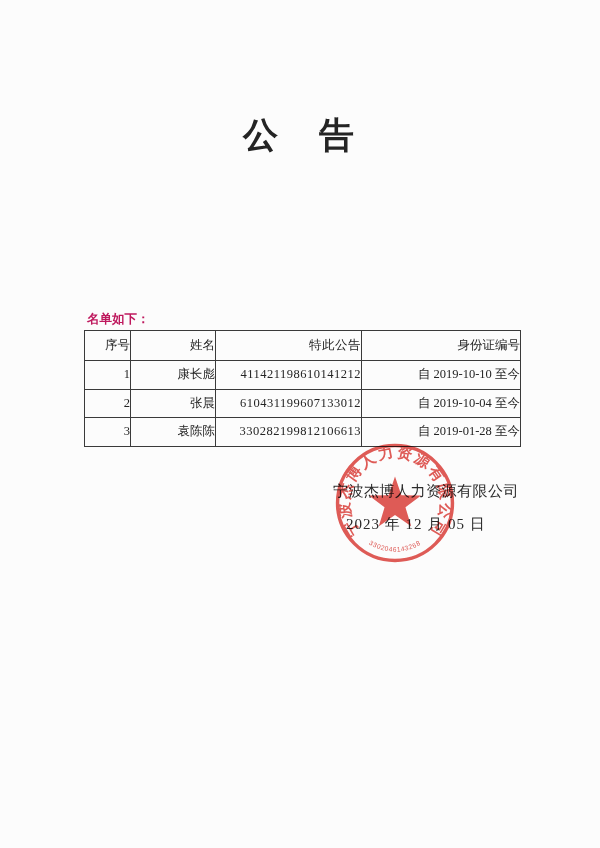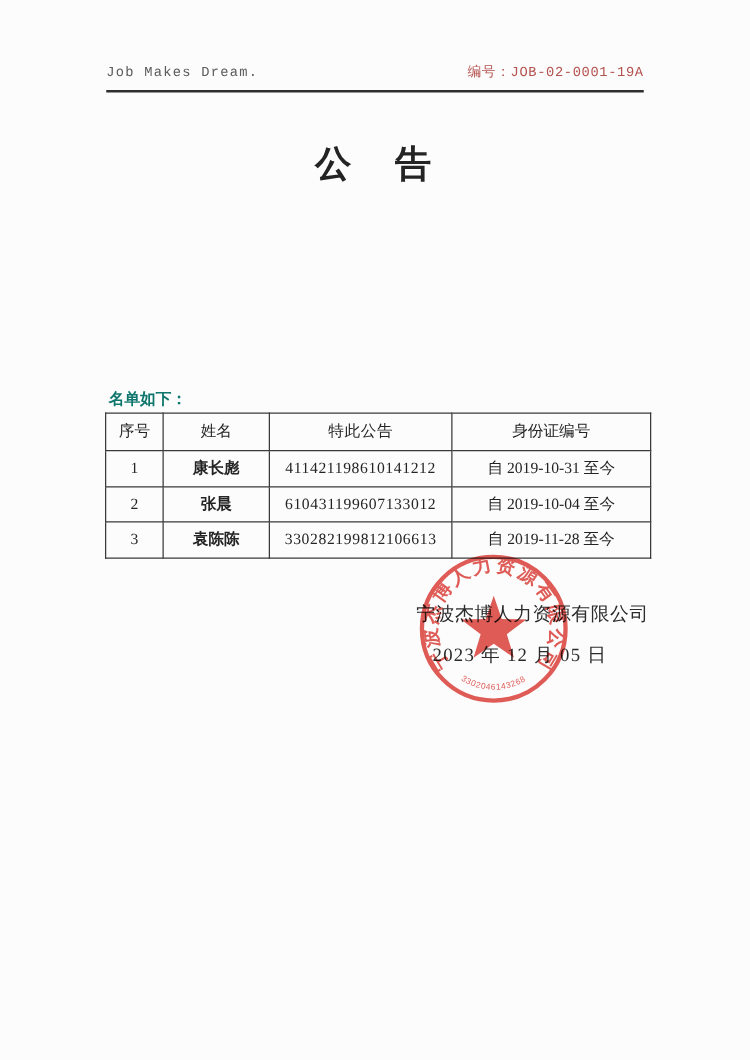--- a/index.html
+++ b/index.html
@@ -18,46 +18,46 @@
     font-family:"Liberation Mono","DejaVu Sans Mono",monospace;
     font-size:11px;color:#5b5b5b;letter-spacing:1px;
   }
   .docno{
     font-family:"Liberation Mono","DejaVu Sans Mono",monospace;
     font-size:11px;color:#b4524f;letter-spacing:0.5px;
   }
   
   .title{
     position:absolute;top:112px;left:0;width:100%;text-align:center;
-    font-size:29px;font-weight:bold;letter-spacing:3px;color:#242424;
+    font-size:35px;font-weight:bold;letter-spacing:3px;color:#242424;
   }
   
   .para{
     position:absolute;top:188px;left:88px;width:424px;
     font-size:14.6px;line-height:32px;text-align:justify;text-indent:2em;
     color:#2b2b2b;
   }
   .list-label{
     position:absolute;top:311px;left:87px;
-    font-size:12.5px;font-weight:bold;color:#0f766e;
+    font-size:12.5px;font-weight:bold;color:#be185d;
   }
   
   .tbl{
     position:absolute;top:330px;left:84px;width:432px;
     border-collapse:collapse;table-layout:fixed;
     font-size:12.5px;color:#242424;
   }
   .tbl th,.tbl td{
-    border:1.6px solid #3a3a3a;text-align:center;vertical-align:middle;
+    border:1.6px solid #3a3a3a;text-align:right;vertical-align:middle;
     padding:0;overflow:hidden;white-space:nowrap;
   }
   .tbl thead th{height:29px;font-weight:normal;}
   .tbl tbody td{height:27.5px;}
   .c-no{width:45px;}
-  .c-name{width:84px;font-weight:bold;}
+  .c-name{width:84px;font-weight:normal;}
   .c-id{width:145px;letter-spacing:0.5px;}
   .c-time{width:158px;}
   td.c-no{font-weight:normal;}
   
   .sig-company{
     position:absolute;top:482px;left:333px;
     font-size:15px;letter-spacing:0.5px;color:#2b2b2b;
   }
   .sig-date{
     position:absolute;top:515px;left:346px;
@@ -68,57 +68,53 @@
     position:absolute;left:334px;top:442px;width:122px;height:122px;
     mix-blend-mode:multiply;opacity:0.88;pointer-events:none;
   }
   .stamp svg{width:100%;height:100%;}
 </style>
 </head>
 <body>
 
 <div class="page">
 
-  <div class="header">
-    <span class="slogan">Job Makes Dream.</span>
-    <span class="docno">编号：JOB-02-0001-19A</span>
-  </div>
 
   <div class="title">公　告</div>
 
 
   <div class="list-label">名单如下：</div>
 
   <table class="tbl">
     <thead>
       <tr>
         <th class="c-no">序号</th>
         <th class="c-name">姓名</th>
         <th class="c-id">特此公告</th>
         <th class="c-time">身份证编号</th>
       </tr>
     </thead>
     <tbody>
       <tr>
         <td class="c-no">1</td>
         <td class="c-name">康长彪</td>
         <td class="c-id">411421198610141212</td>
-        <td class="c-time">自 2019-10-31 至今</td>
+        <td class="c-time">自 2019-10-10 至今</td>
       </tr>
       <tr>
         <td class="c-no">2</td>
         <td class="c-name">张晨</td>
         <td class="c-id">610431199607133012</td>
         <td class="c-time">自 2019-10-04 至今</td>
       </tr>
       <tr>
         <td class="c-no">3</td>
         <td class="c-name">袁陈陈</td>
         <td class="c-id">330282199812106613</td>
-        <td class="c-time">自 2019-11-28 至今</td>
+        <td class="c-time">自 2019-01-28 至今</td>
       </tr>
     </tbody>
   </table>
 
   <div class="sig-company">宁波杰博人力资源有限公司</div>
   <div class="sig-date">2023 年 12 月 05 日</div>
 
   <div class="stamp">
     <svg viewBox="0 0 120 120" xmlns="http://www.w3.org/2000/svg">
       <defs>

